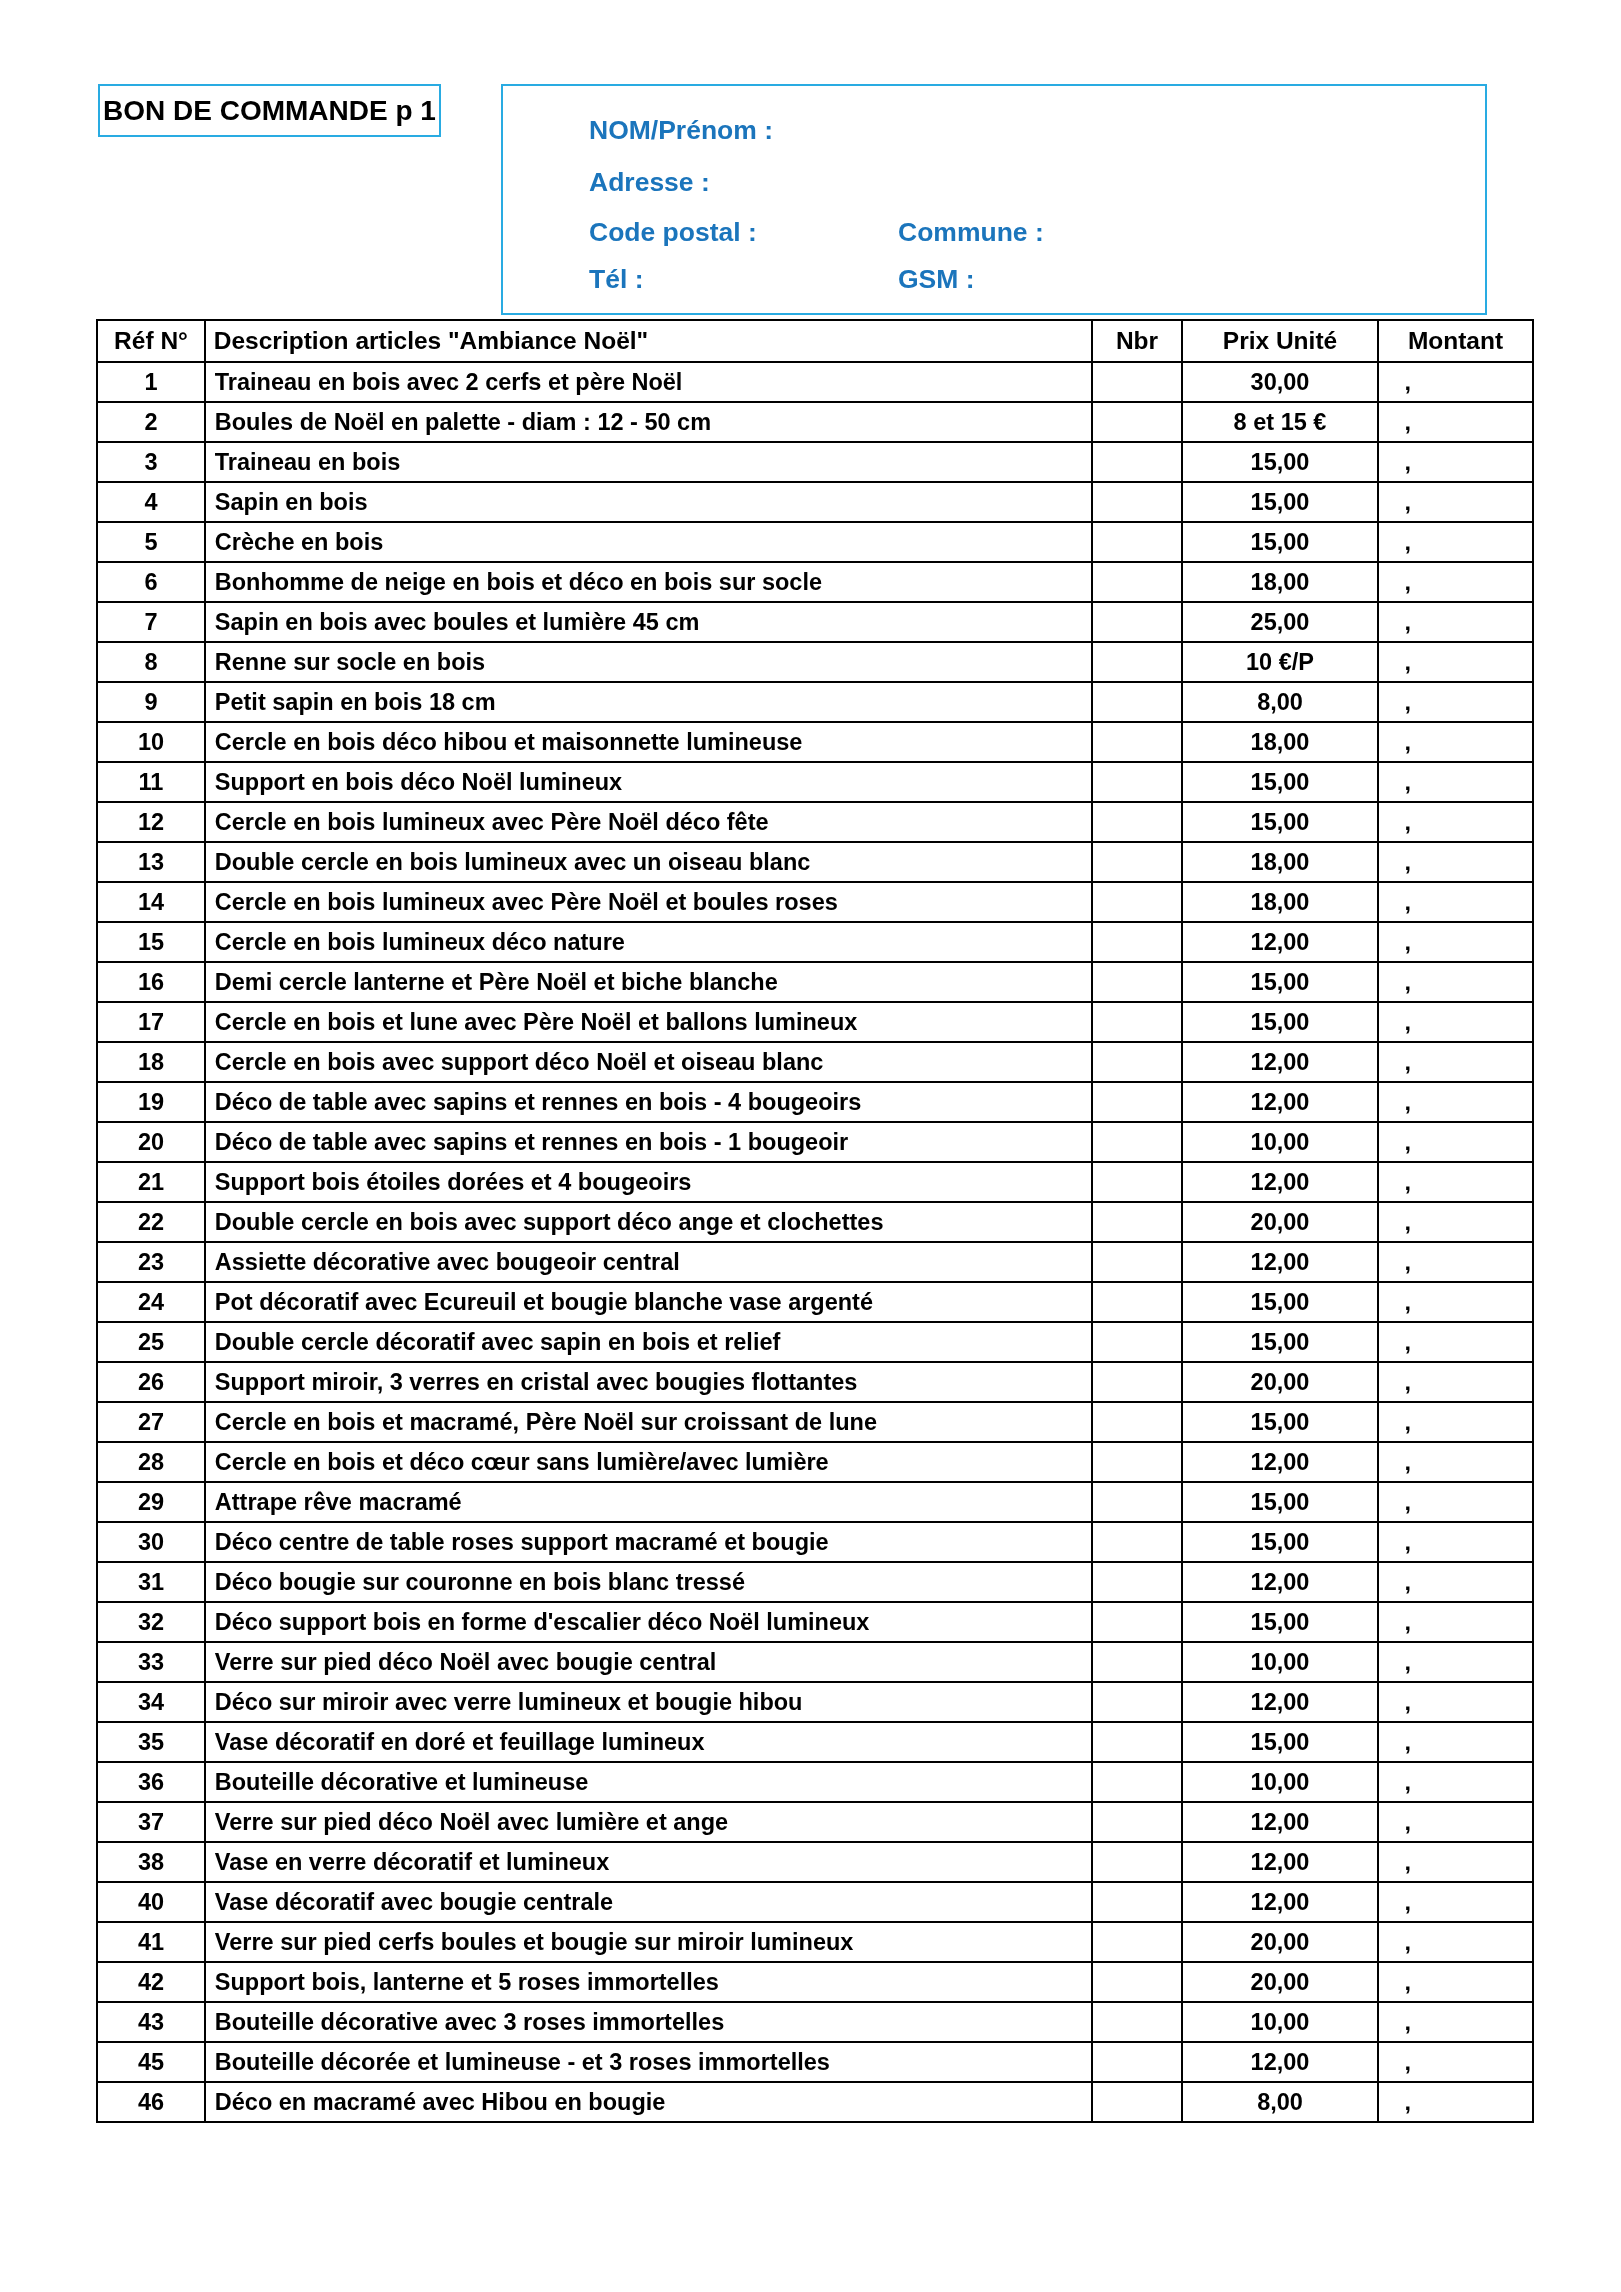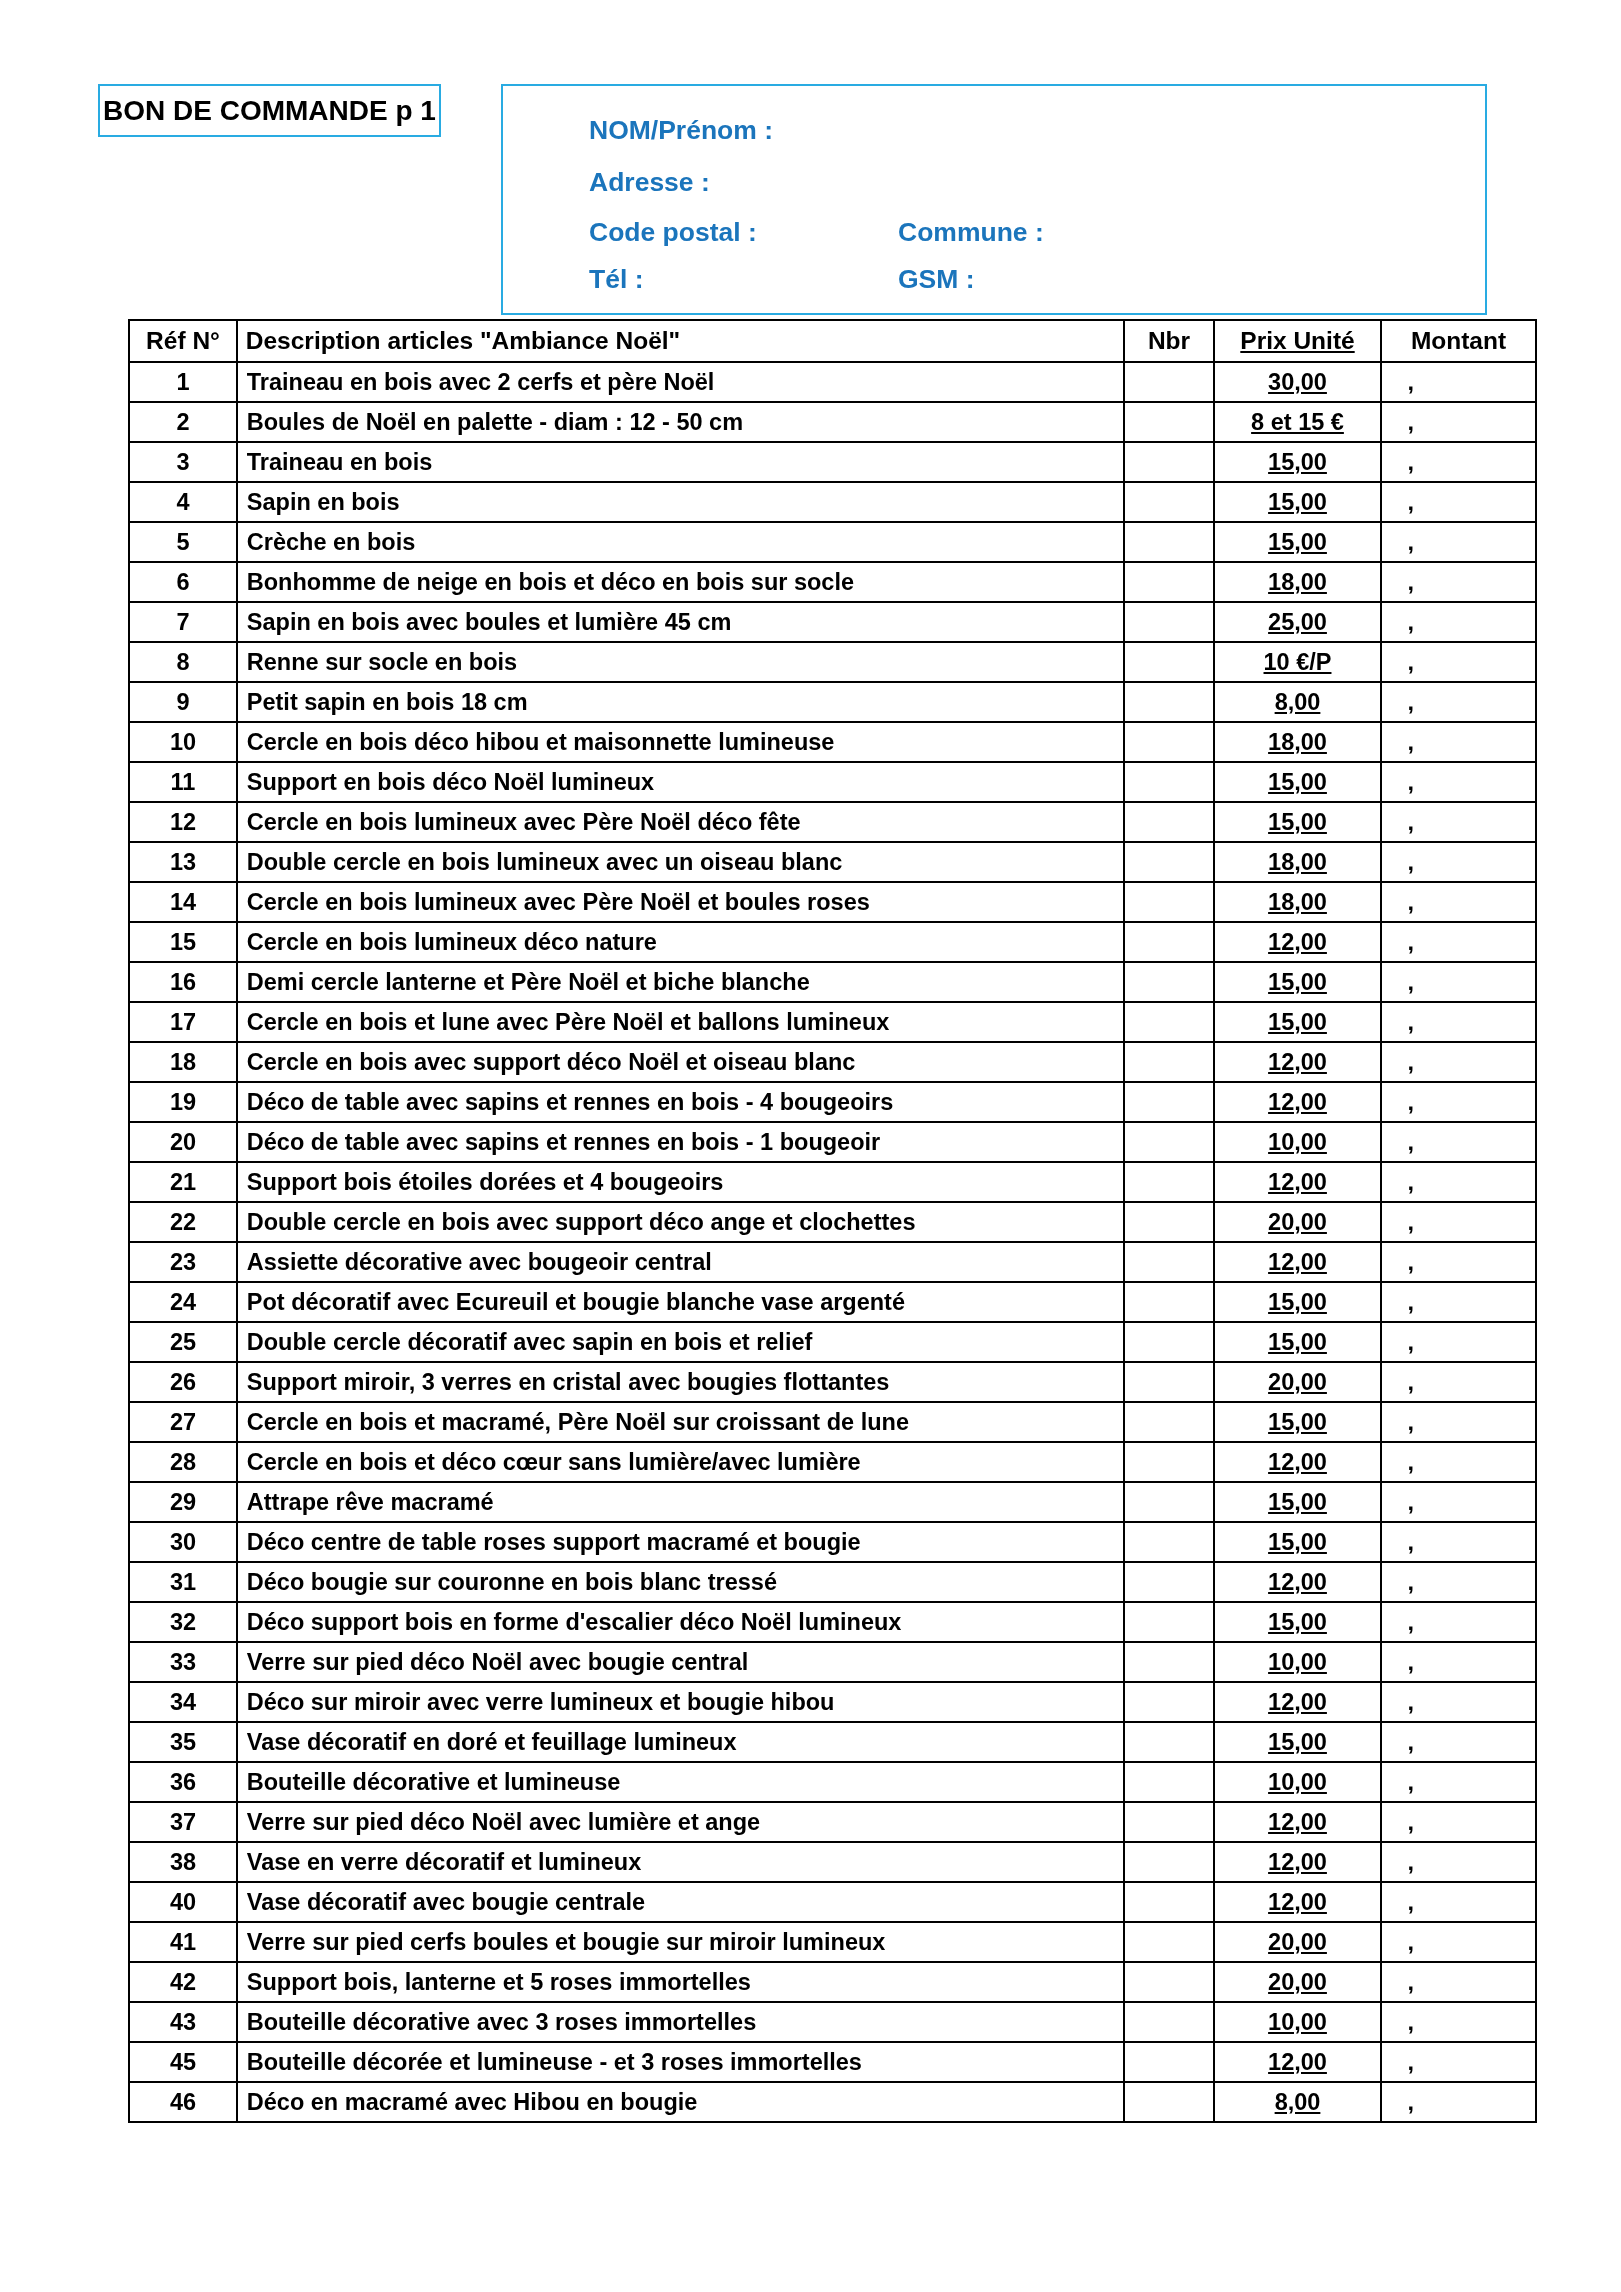--- a/index.html
+++ b/index.html
@@ -53,38 +53,38 @@
     left: 309px;
   }
   .fl-0 { top: 29px; }
   .fl-1 { top: 81px; }
   .fl-2 { top: 131px; }
   .fl-3 { top: 178px; }
 
   
   table.order {
     position: absolute;
-    left: 128px; top: 319px;
+    left: 96px; top: 319px;
     width: 1407px;
     border-collapse: collapse;
     table-layout: fixed;
   }
   table.order th, table.order td {
     border: 2px solid #000;
     font-weight: bold;
     overflow: hidden;
   }
   table.order { border: 2.9px solid #000; }
   table.order thead tr { height: 42px; }
   table.order tbody tr { height: 40px; }
 
   th.c-ref,  td.c-ref  { width: 108px; text-align: center; font-size: 23.5px; }
   th.c-desc, td.c-desc { width: 887px; text-align: left; padding-left: 8.8px; font-size: 23.5px; white-space: pre-wrap; }
   th.c-nbr,  td.c-nbr  { width: 90px;  text-align: center; font-size: 23.5px; }
-  th.c-prix, td.c-prix { width: 167px; text-align: center; font-size: 23.5px; text-decoration: underline; }
+  th.c-prix, td.c-prix { width: 196px; text-align: center; font-size: 23.5px; }
   th.c-mont, td.c-mont { width: 155px; font-size: 23.5px; }
   table.order th { font-size: 24.5px; }
   th.c-desc { padding-left: 7.8px; }
   td.c-mont { padding-left: 25.5px; } 
 </style>
 </head>
 <body>
 
 <div class="title-box">
   <span class="title-text">BON DE COMMANDE p 1</span>

